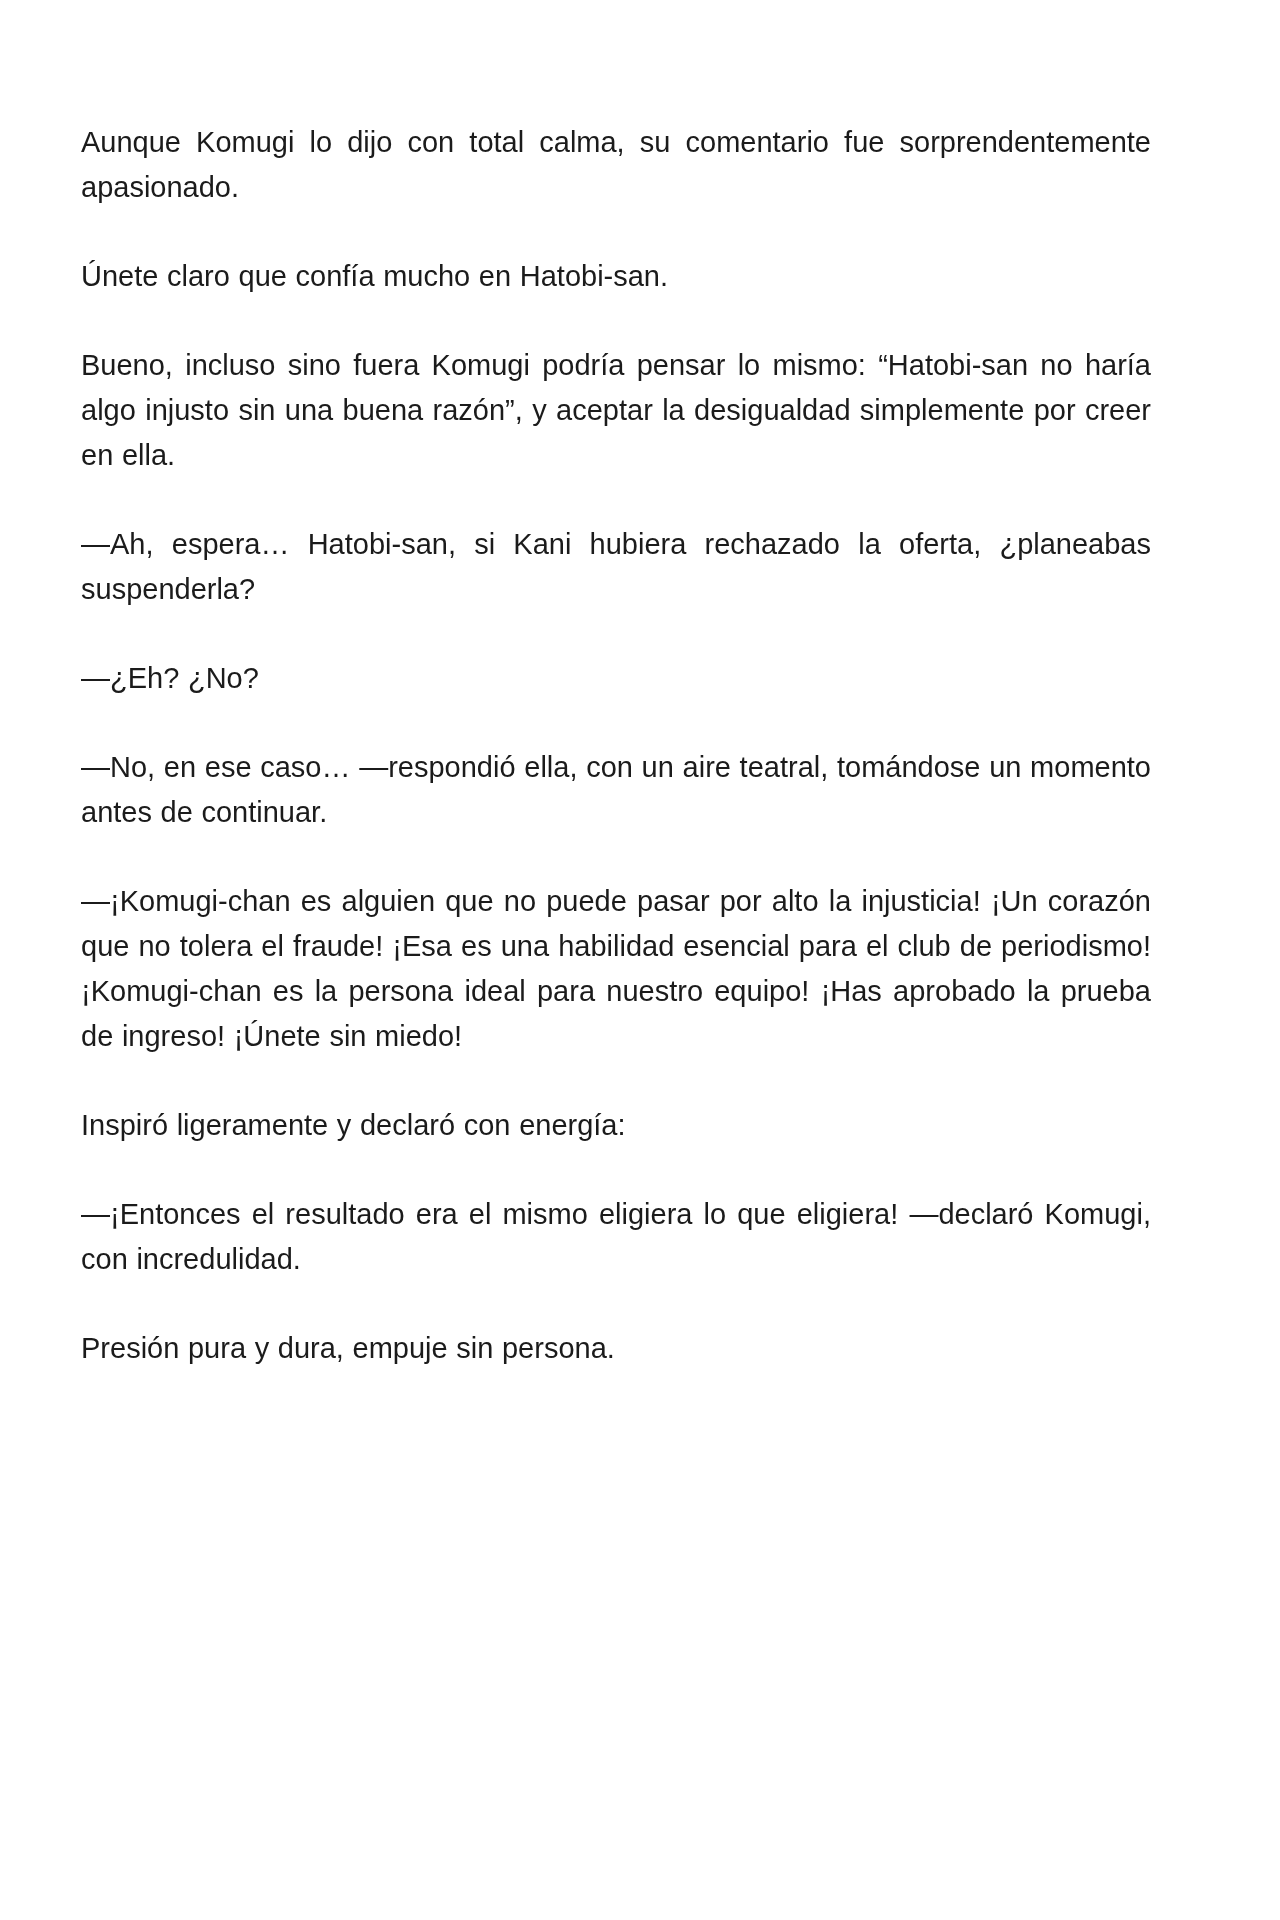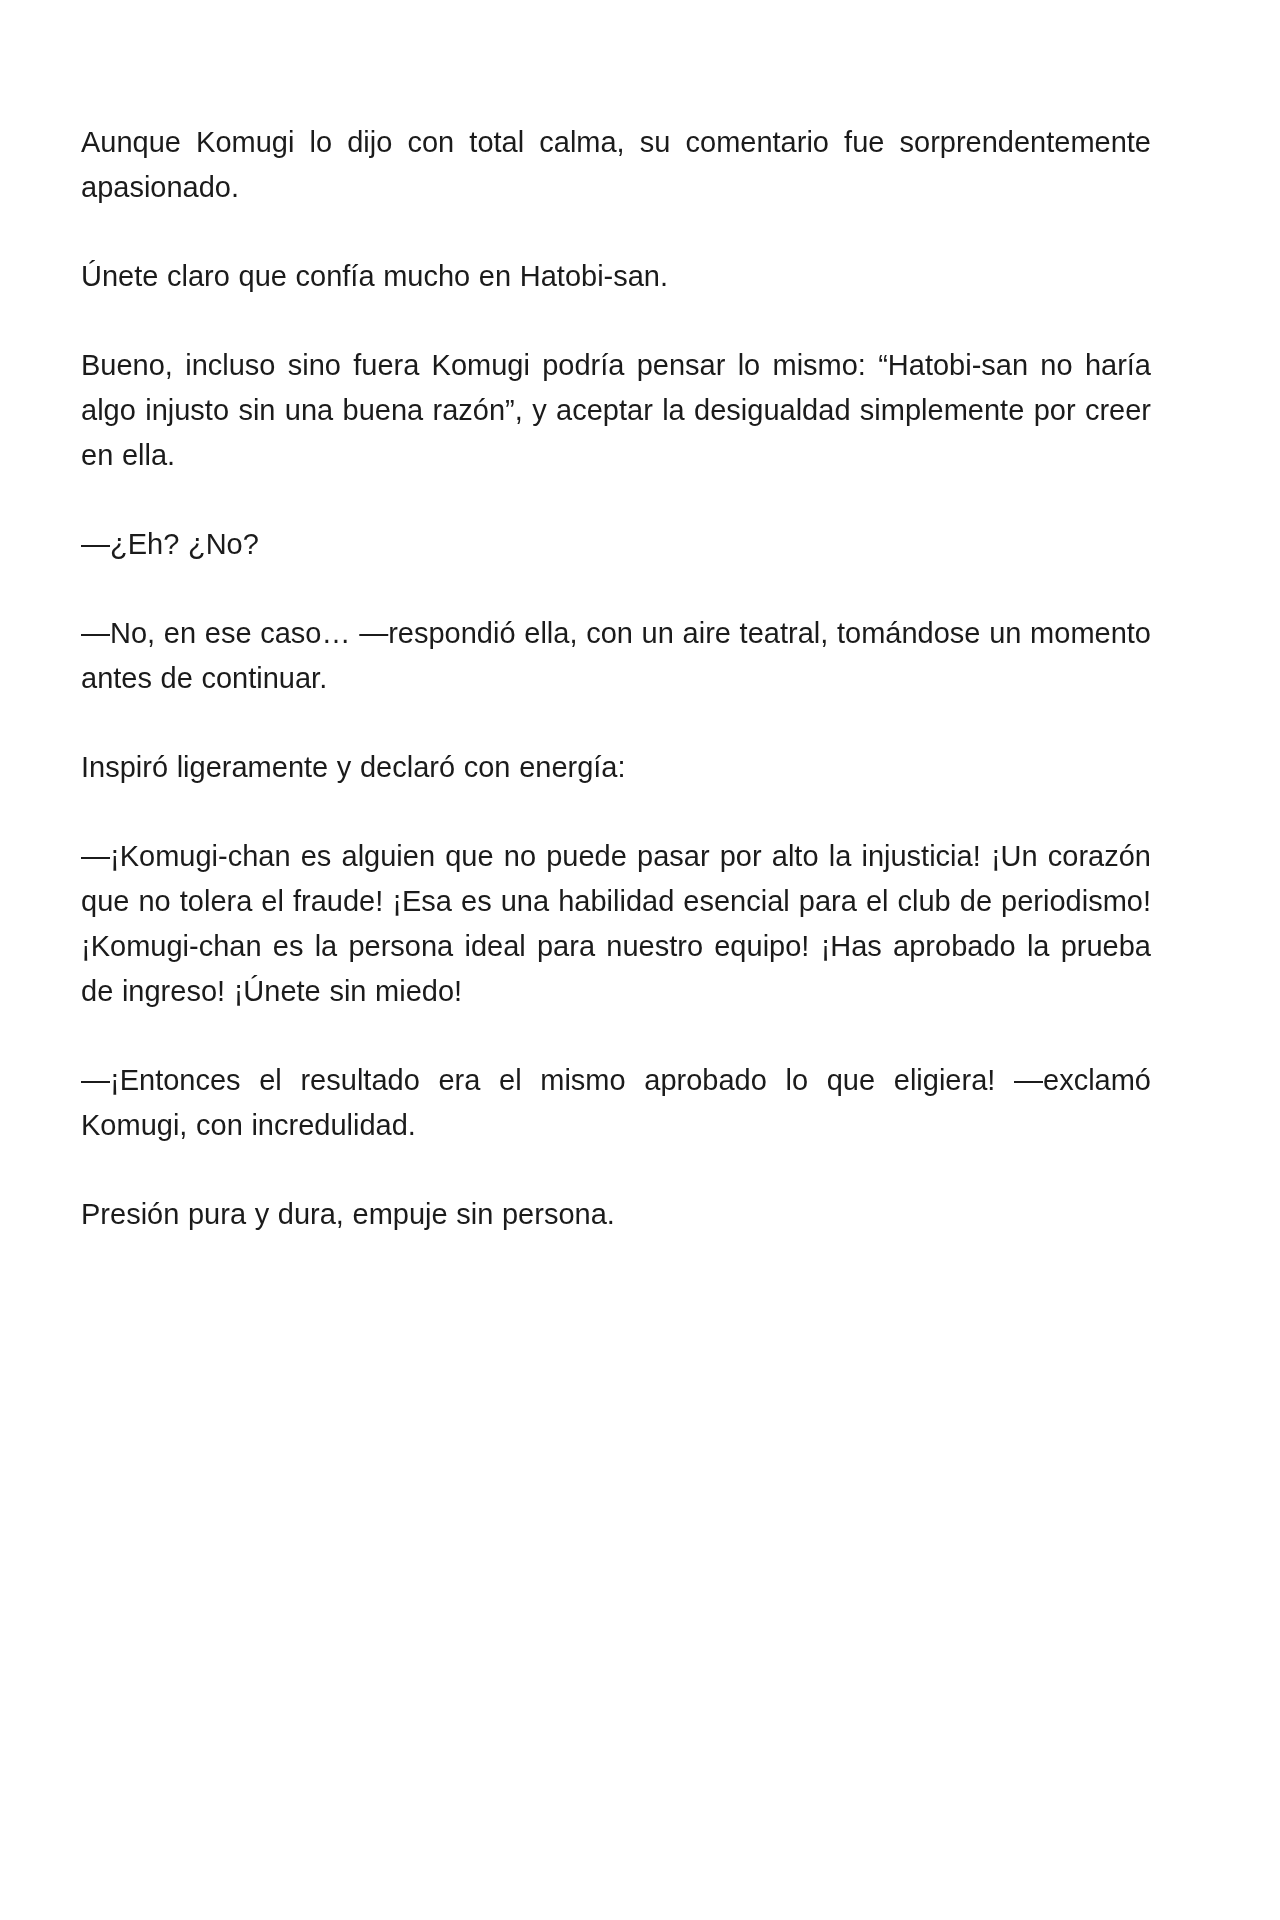--- a/index.html
+++ b/index.html
@@ -34,20 +34,21 @@
   }
 </style>
 </head>
 <body>
 
 <main class="page">
   <div class="text-column" id="text-column">
       <p>Aunque Komugi lo dijo con total calma, su comentario fue sorprendentemente apasionado.</p>
       <p>Únete claro que confía mucho en Hatobi-san.</p>
       <p>Bueno, incluso sino fuera Komugi podría pensar lo mismo: “Hatobi-san no haría algo injusto sin una buena razón”, y aceptar la desigualdad simplemente por creer en ella.</p>
+      <p>—Ah, espera… Hatobi-san, si Kani hubiera rechazado la oferta, ¿planeabas suspenderla?</p>
       <p>—¿Eh? ¿No?</p>
       <p>—No, en ese caso… —respondió ella, con un aire teatral, tomándose un momento antes de continuar.</p>
+      <p>—¡Komugi-chan es alguien que no puede pasar por alto la injusticia! ¡Un corazón que no tolera el fraude! ¡Esa es una habilidad esencial para el club de periodismo! ¡Komugi-chan es la persona ideal para nuestro equipo! ¡Has aprobado la prueba de ingreso! ¡Únete sin miedo!</p>
       <p>Inspiró ligeramente y declaró con energía:</p>
-      <p>—¡Komugi-chan es alguien que no puede pasar por alto la injusticia! ¡Un corazón que no tolera el fraude! ¡Esa es una habilidad esencial para el club de periodismo! ¡Komugi-chan es la persona ideal para nuestro equipo! ¡Has aprobado la prueba de ingreso! ¡Únete sin miedo!</p>
-      <p>—¡Entonces el resultado era el mismo aprobado lo que eligiera! —exclamó Komugi, con incredulidad.</p>
+      <p>—¡Entonces el resultado era el mismo eligiera lo que eligiera! —declaró Komugi, con incredulidad.</p>
       <p>Presión pura y dura, empuje sin persona.</p>
     </div>
 </main>
 
 </body></html>

